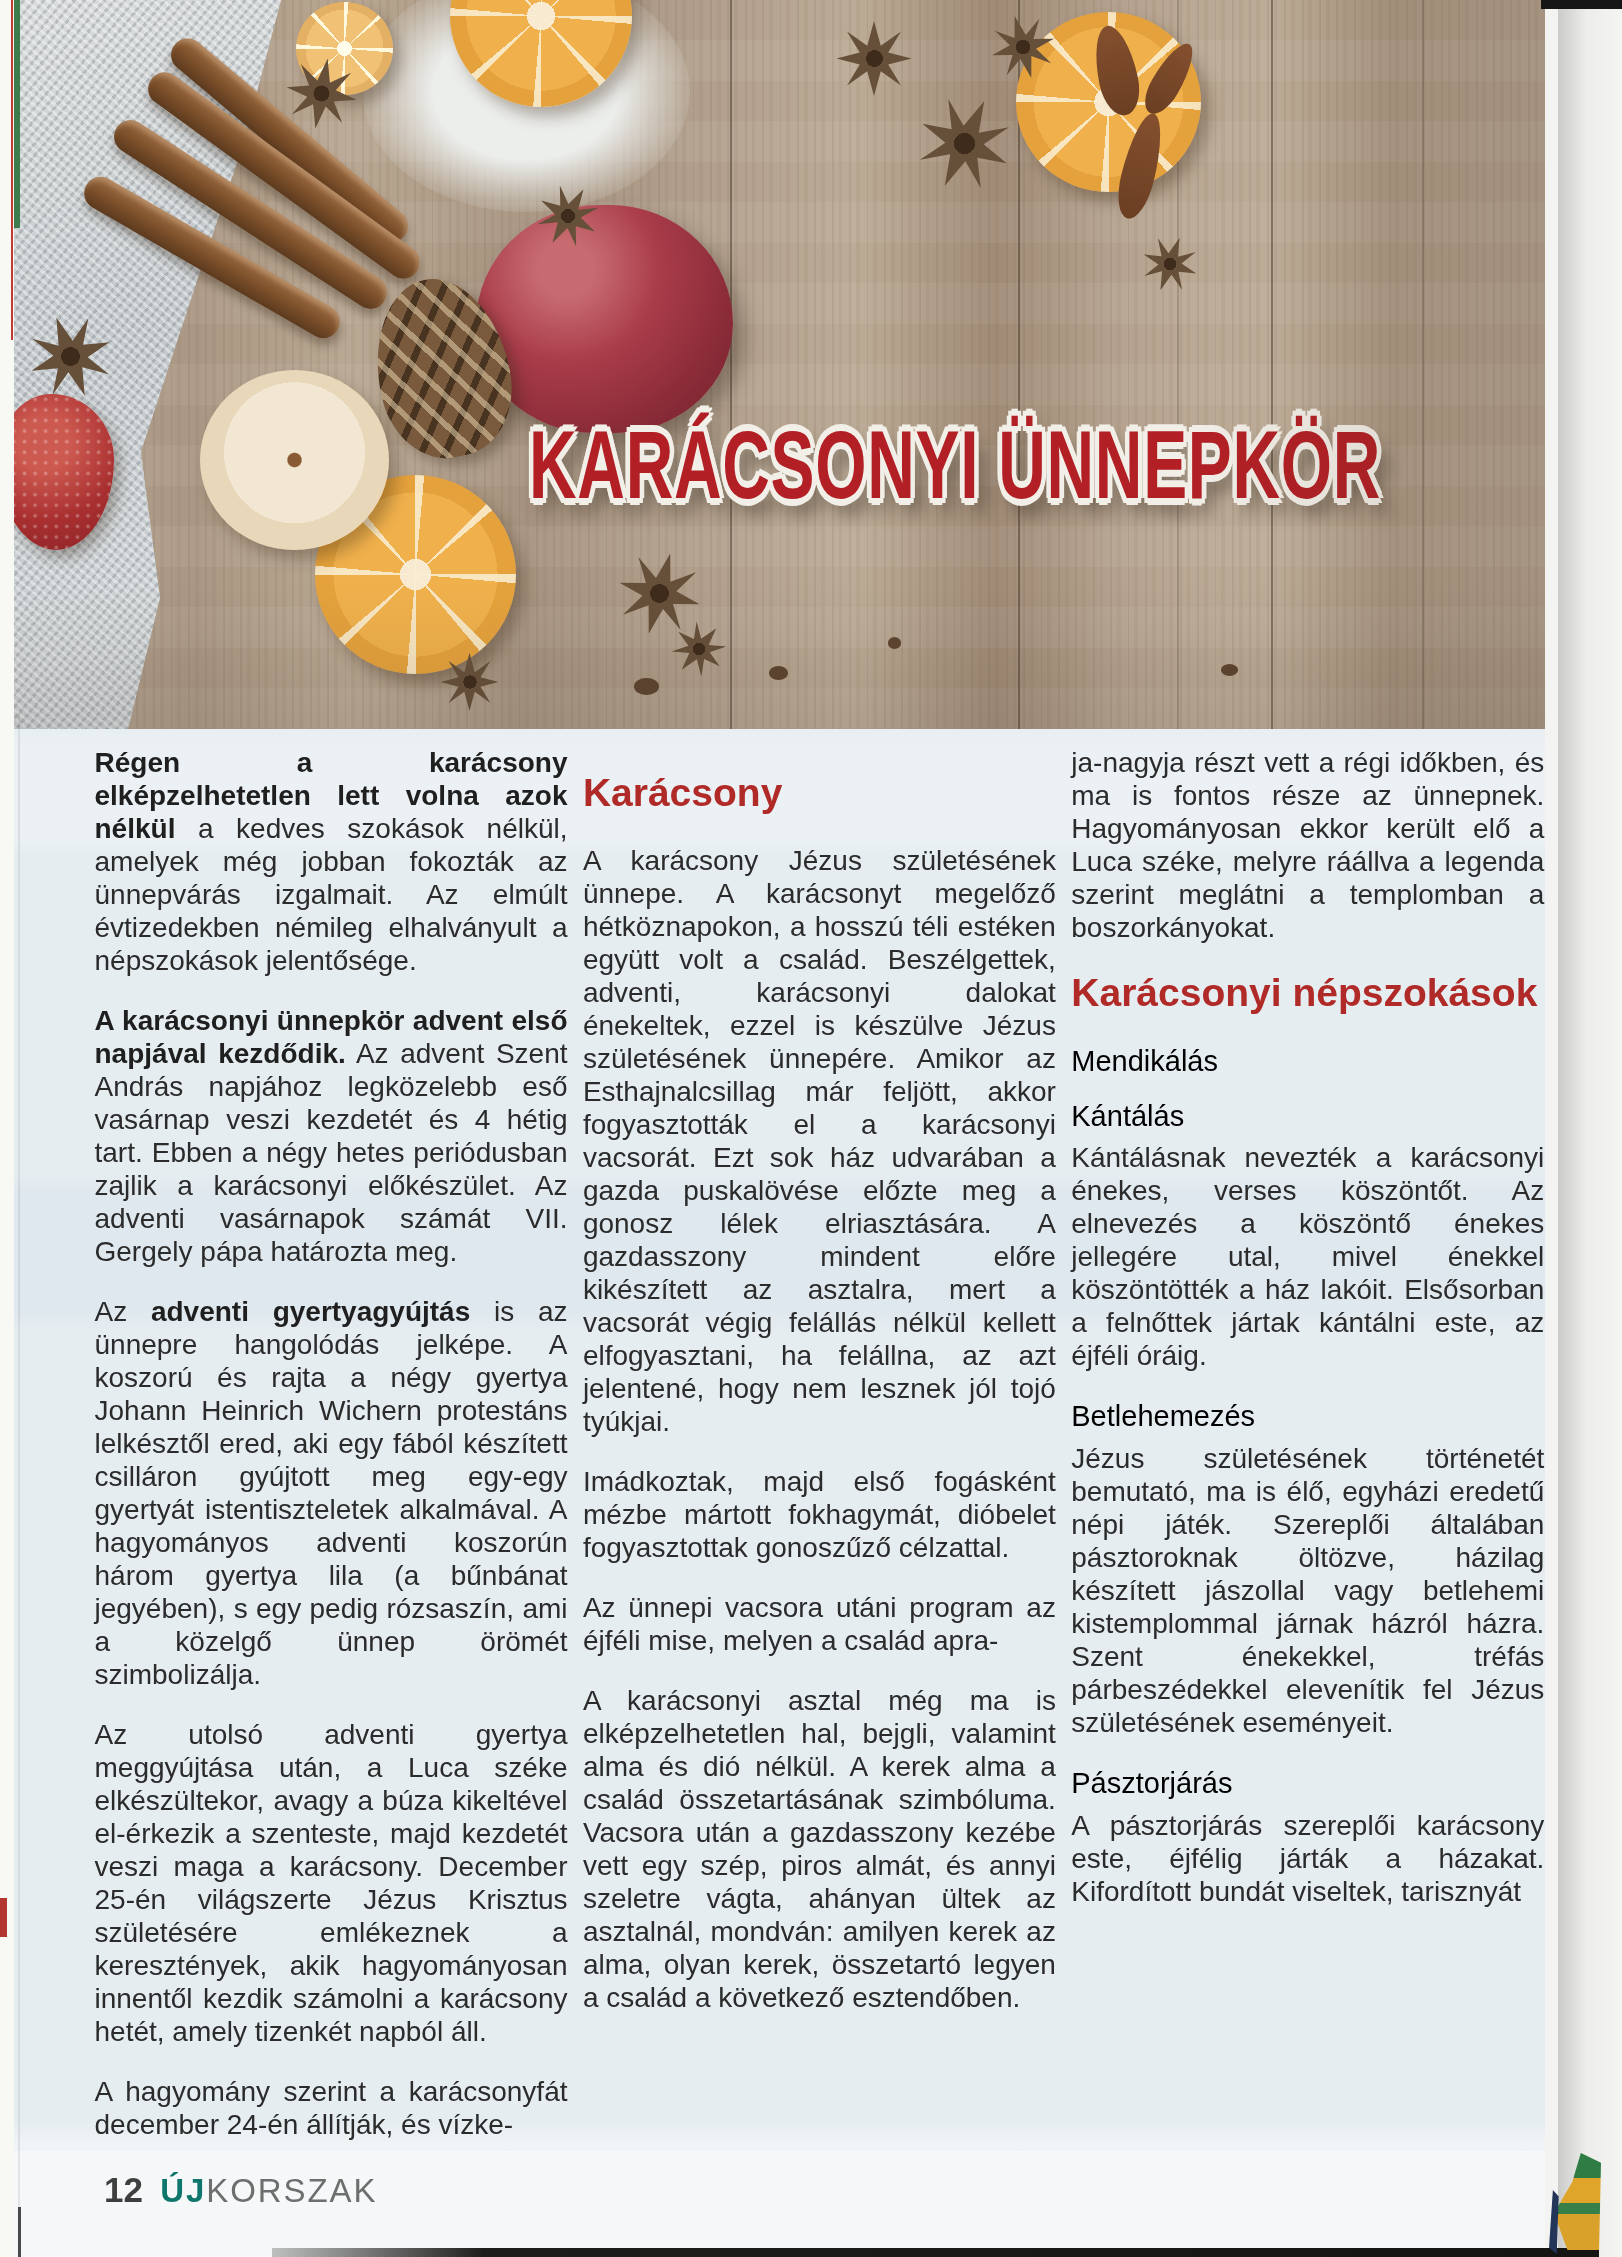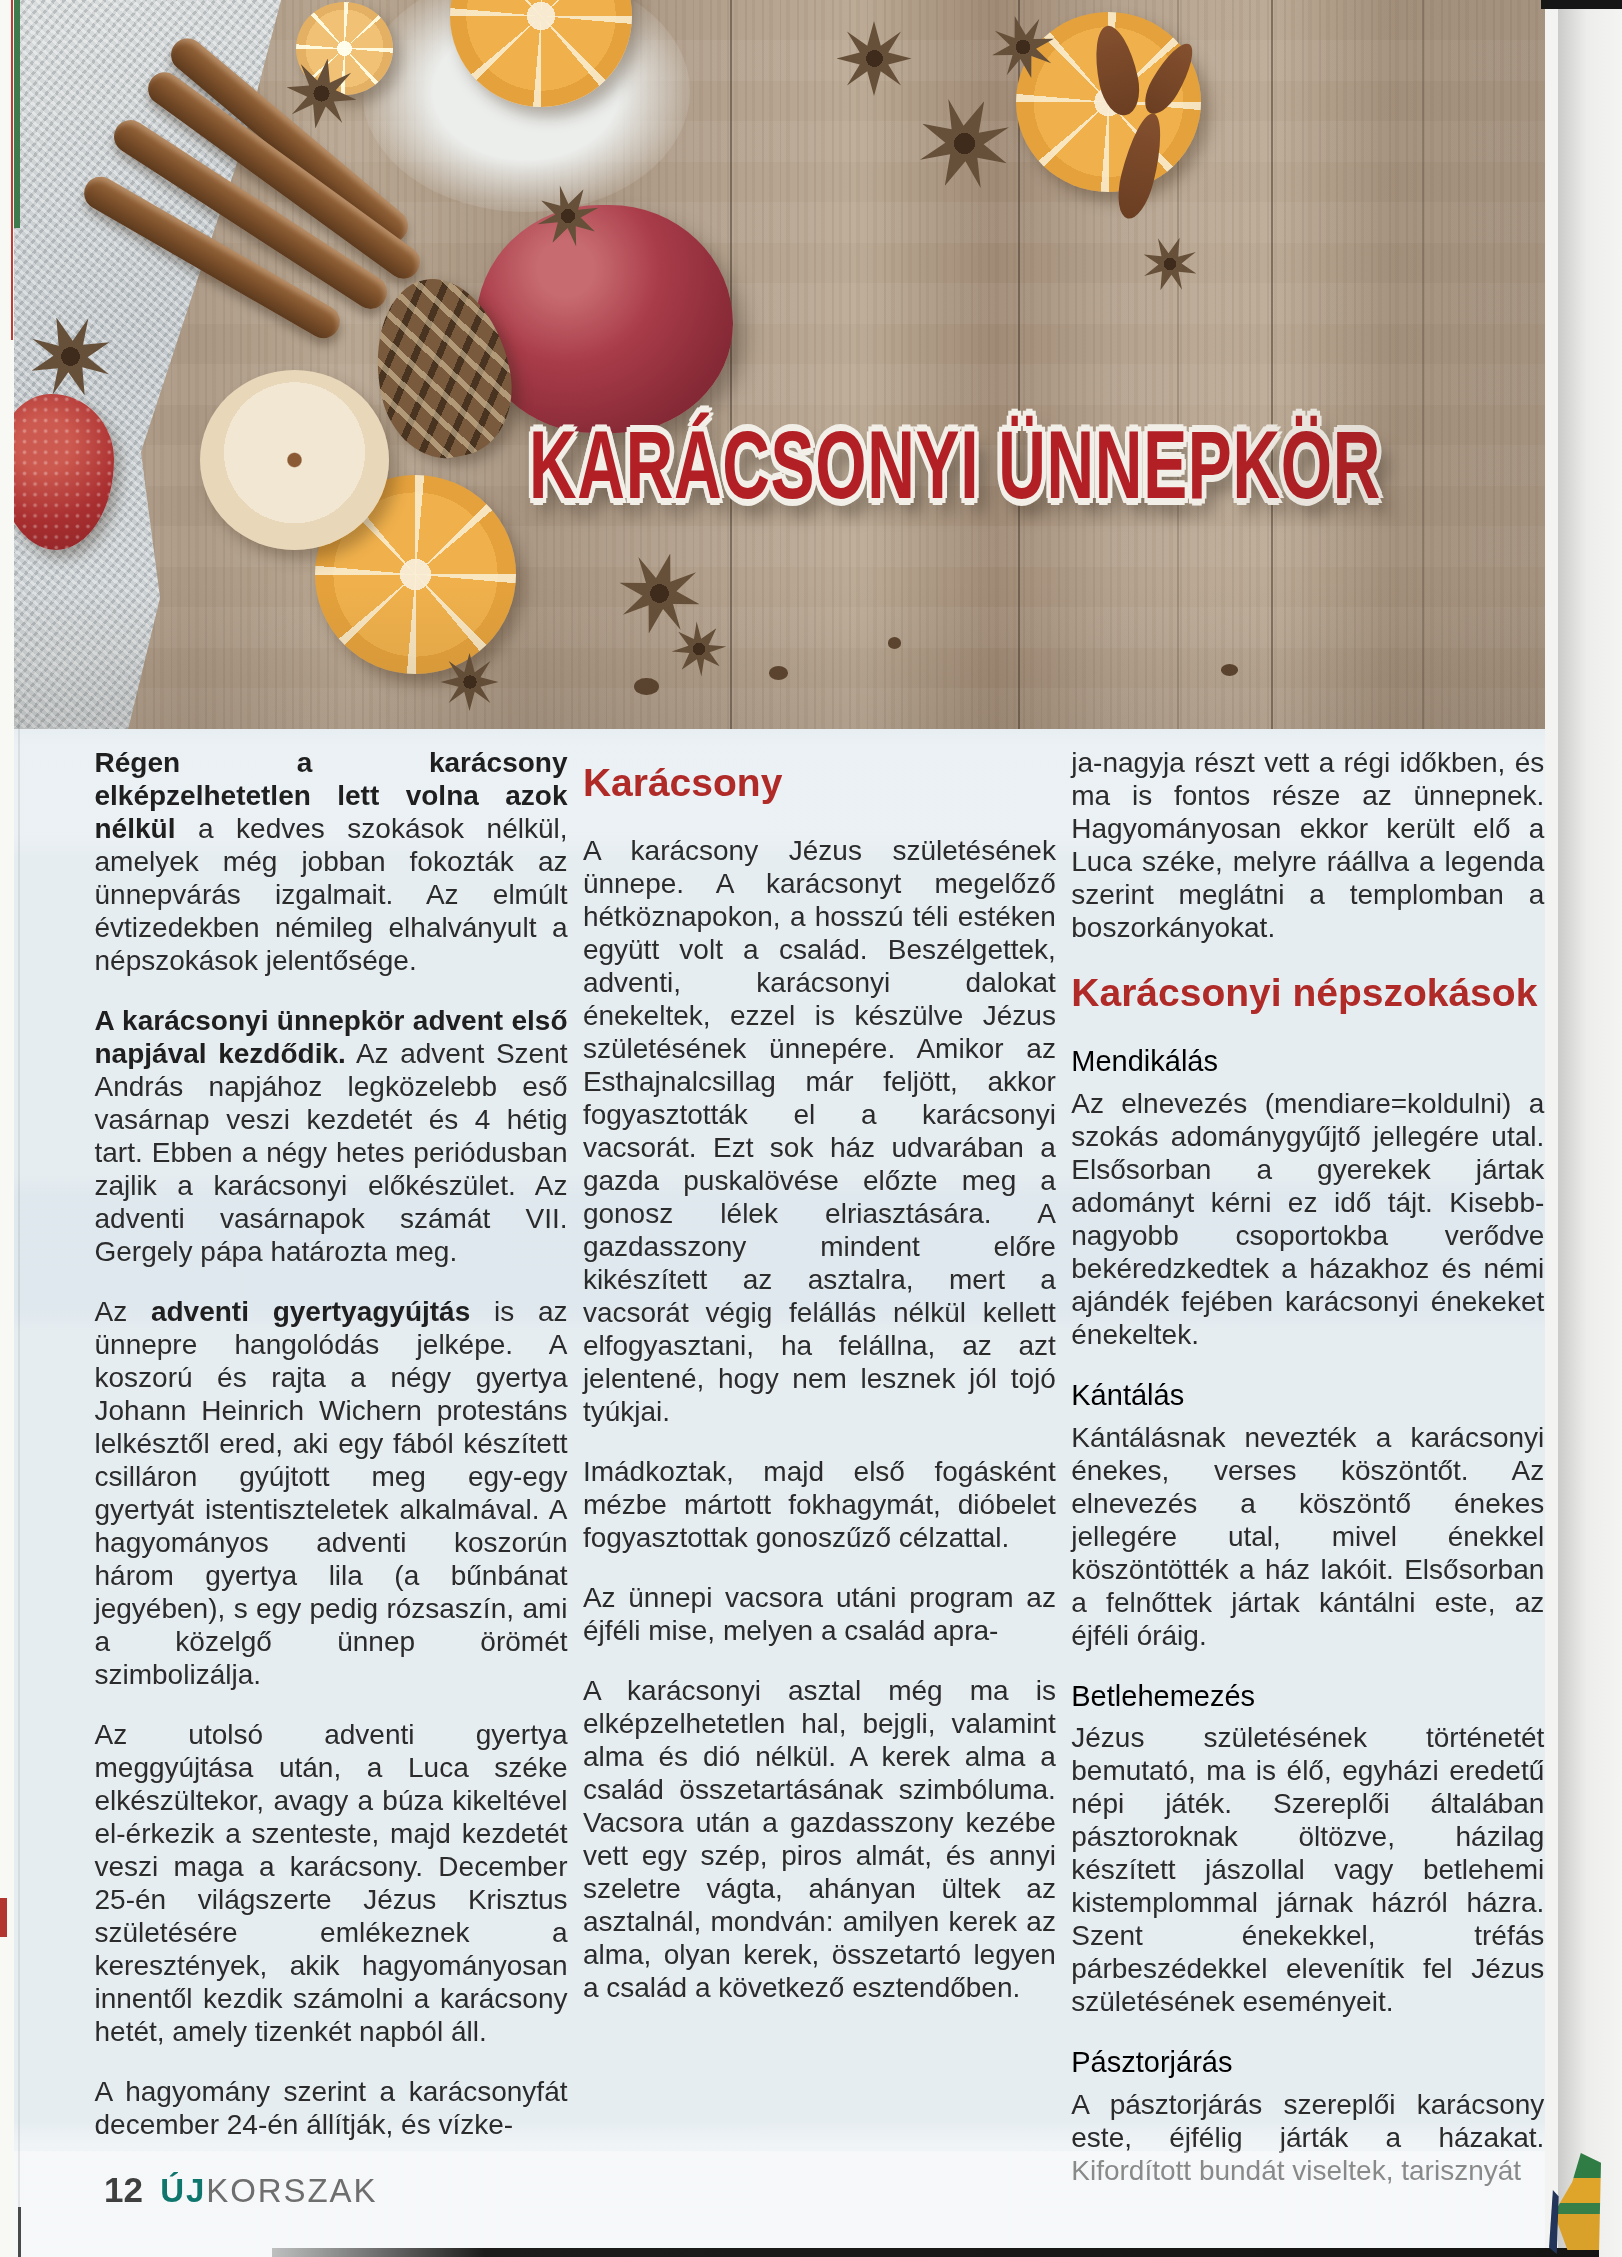--- a/index.html
+++ b/index.html
@@ -99,21 +99,21 @@
   
   .columns{
     position:absolute;left:13.5px;top:731px;width:1543px;height:1526px;
     box-sizing:border-box;padding:15.4px 0 0 81px;
     display:flex;gap:15.4px;overflow:hidden;
   }
   .col{width:473px;flex:0 0 auto;}
   .col p{margin:0 0 27px;font-size:28px;line-height:33px;text-align:justify;
     color:#2b2b2b;hyphens:auto;}
   .col p b{font-weight:700;color:#1f1f1f;}
-  .h-red{font-size:39px;line-height:44px;font-weight:700;color:#b02a28;margin:15px 0 29px;}
+  .h-red{font-size:39px;line-height:44px;font-weight:700;color:#b02a28;margin:25px 0 29px;}
   .h-green{font-size:29px;line-height:35px;font-weight:400;color:#000000;margin:19.3px 0 7.7px;}
   
   .footer-band{position:absolute;left:13.5px;top:2151px;width:1543px;height:106px;
     background:rgba(252,253,252,.45);}
   .footer{position:absolute;left:104px;top:2170px;display:flex;align-items:baseline;gap:17.4px;}
   .footer .num{font-size:35px;font-weight:700;color:#3f3f3f;}
   .footer .brand{font-size:33px;letter-spacing:1.9px;}
   .footer .uj{color:#0f766e;font-weight:700;}
   .footer .korszak{color:#6e6e6e;font-weight:400;}
   
@@ -203,21 +203,20 @@
     <p class="para">A karácsony Jézus születésének ünnepe. A karácsonyt megelőző hétköznapokon, a hosszú téli estéken együtt volt a család. Beszélgettek, adventi, karácsonyi dalokat énekeltek, ezzel is készülve Jézus születésének ünnepére. Amikor az Esthajnalcsillag már feljött, akkor fogyasztották el a karácsonyi vacsorát. Ezt sok ház udvarában a gazda puskalövése előzte meg a gonosz lélek elriasztására. A gazdasszony mindent előre kikészített az asztalra, mert a vacsorát végig felállás nélkül kellett elfogyasztani, ha felállna, az azt jelentené, hogy nem lesznek jól tojó tyúkjai.</p>
     <p class="para">Imádkoztak, majd első fogásként mézbe mártott fokhagymát, dióbelet fogyasztottak gonoszűző célzattal.</p>
     <p class="para">Az ünnepi vacsora utáni program az éjféli mise, melyen a család apra-</p>
     <p class="para">A karácsonyi asztal még ma is elképzelhetetlen hal, bejgli, valamint alma és dió nélkül. A kerek alma a család összetartásának szimbóluma. Vacsora után a gazdasszony kezébe vett egy szép, piros almát, és annyi szeletre vágta, ahányan ültek az asztalnál, mondván: amilyen kerek az alma, olyan kerek, összetartó legyen a család a következő esztendőben.</p>
   </div>
 
   <div class="col">
     <p class="para">ja-nagyja részt vett a régi időkben, és ma is fontos része az ünnepnek. Hagyományosan ekkor került elő a Luca széke, melyre ráállva a legenda szerint meglátni a templomban a boszorkányokat.</p>
     <h2 class="h-red">Karácsonyi népszokások</h2>
     <h3 class="h-green">Mendikálás</h3>
-    <p class="para">Az elnevezés (mendiare=koldulni) a szokás adománygyűjtő jellegére utal. Elsősorban a gyerekek jártak adományt kérni ez idő tájt. Kisebb-nagyobb csoportokba verődve bekéredzkedtek a házakhoz és némi ajándék fejében karácsonyi énekeket énekeltek.</p>
     <h3 class="h-green">Kántálás</h3>
     <p class="para">Kántálásnak nevezték a karácsonyi énekes, verses köszöntőt. Az elnevezés a köszöntő énekes jellegére utal, mivel énekkel köszöntötték a ház lakóit. Elsősorban a felnőttek jártak kántálni este, az éjféli óráig.</p>
     <h3 class="h-green">Betlehemezés</h3>
     <p class="para">Jézus születésének történetét bemutató, ma is élő, egyházi eredetű népi játék. Szereplői általában pásztoroknak öltözve, házilag készített jászollal vagy betlehemi kistemplommal járnak házról házra. Szent énekekkel, tréfás párbeszédekkel elevenítik fel Jézus születésének eseményeit.</p>
     <h3 class="h-green">Pásztorjárás</h3>
     <p class="para">A pásztorjárás szereplői karácsony este, éjfélig járták a házakat. Kifordított bundát viseltek, tarisznyát</p>
   </div>
 
 </div>
 

